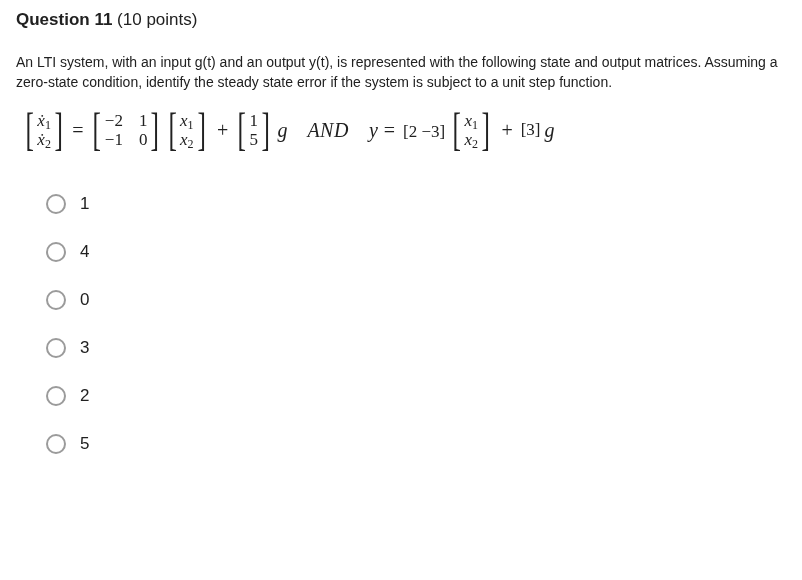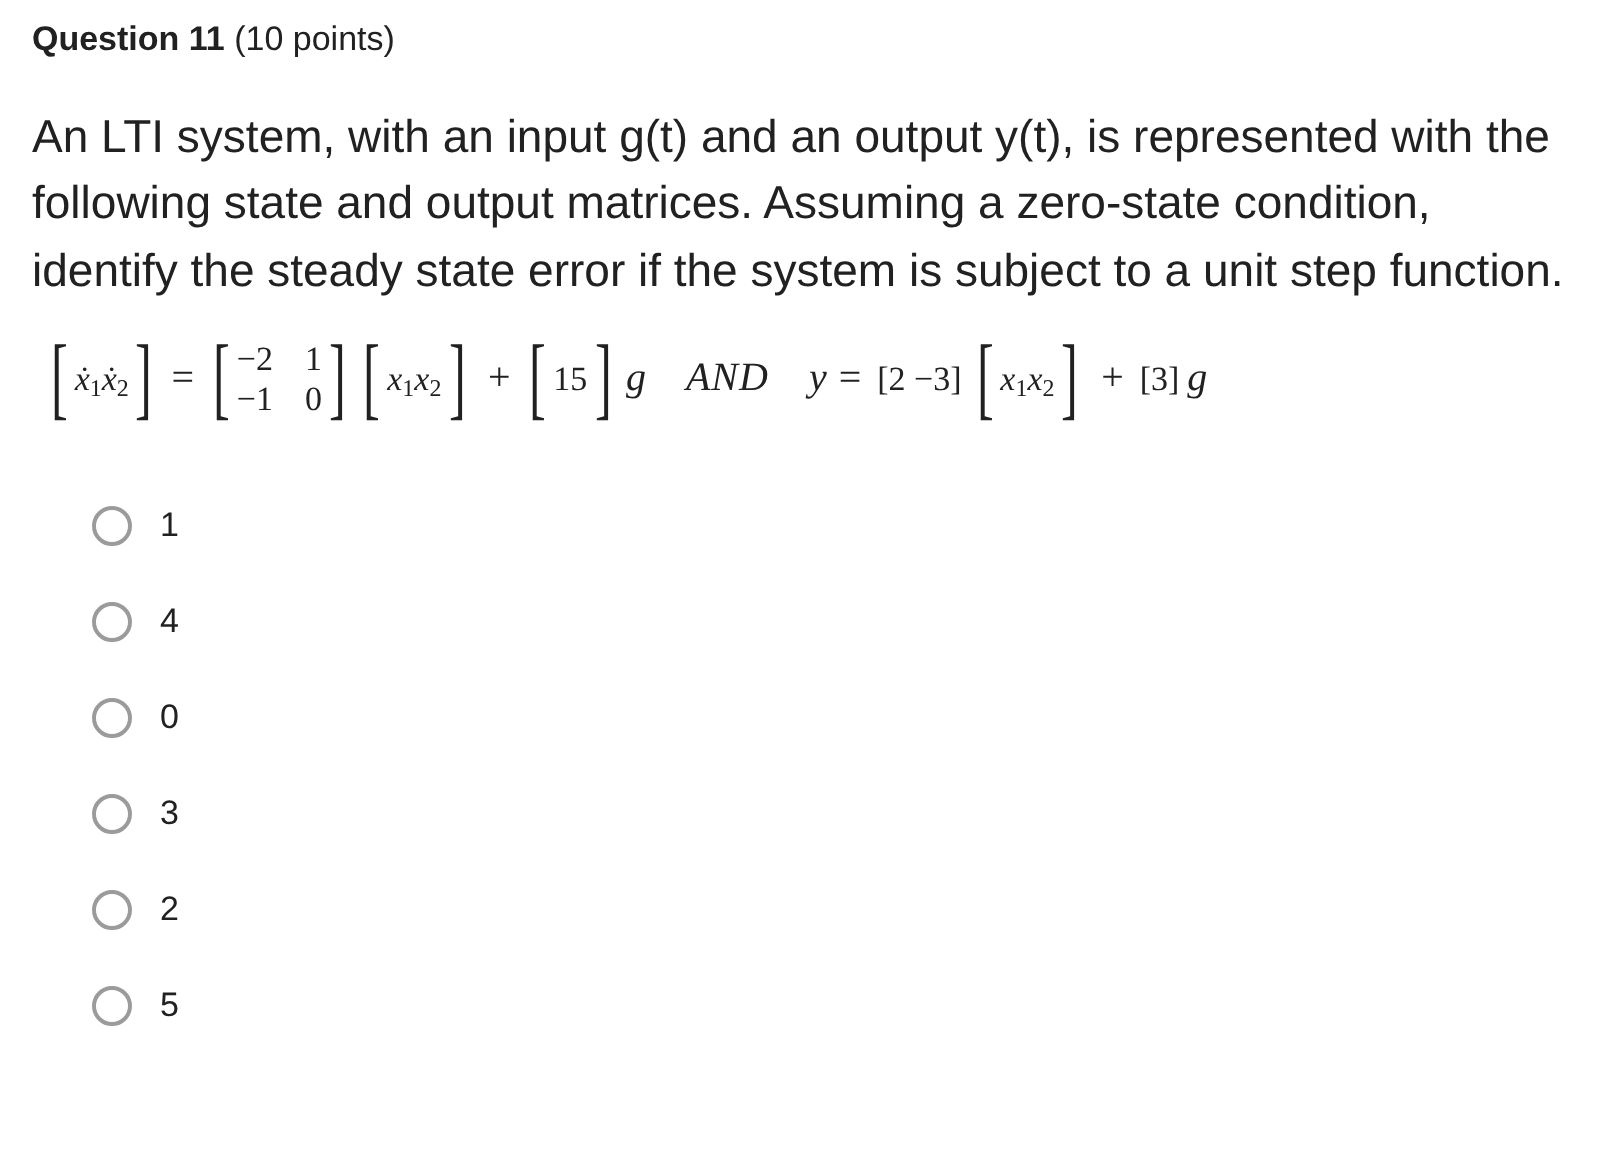--- a/index.html
+++ b/index.html
@@ -21,41 +21,41 @@
     }
     .q-title .bold {
       font-weight: 700;
     }
     .q-title .pts {
       font-weight: 400;
     }
     .q-body {
       margin: 22px 0 18px 0;
       line-height: 1.45;
-      font-size: 23px;
+      font-size: 14px;
     }
     .math-row {
       margin: 10px 0 30px 6px;
       display: flex;
       align-items: center;
       font-family: "Cambria Math", "Times New Roman", serif;
       font-size: 20px;
       font-style: italic;
     }
     .bracket-l, .bracket-r {
       font-style: normal;
       font-size: 46px;
       line-height: 0.8;
       transform: scaleX(0.55);
       display: inline-block;
       font-weight: 300;
     }
     .col {
       display: flex;
-      flex-direction: row;
+      flex-direction: column;
       align-items: flex-end;
       font-size: 17px;
       line-height: 1.15;
     }
     .col2 {
       display: grid;
       grid-template-columns: auto auto;
       column-gap: 16px;
       row-gap: 0;
       font-size: 17px;

